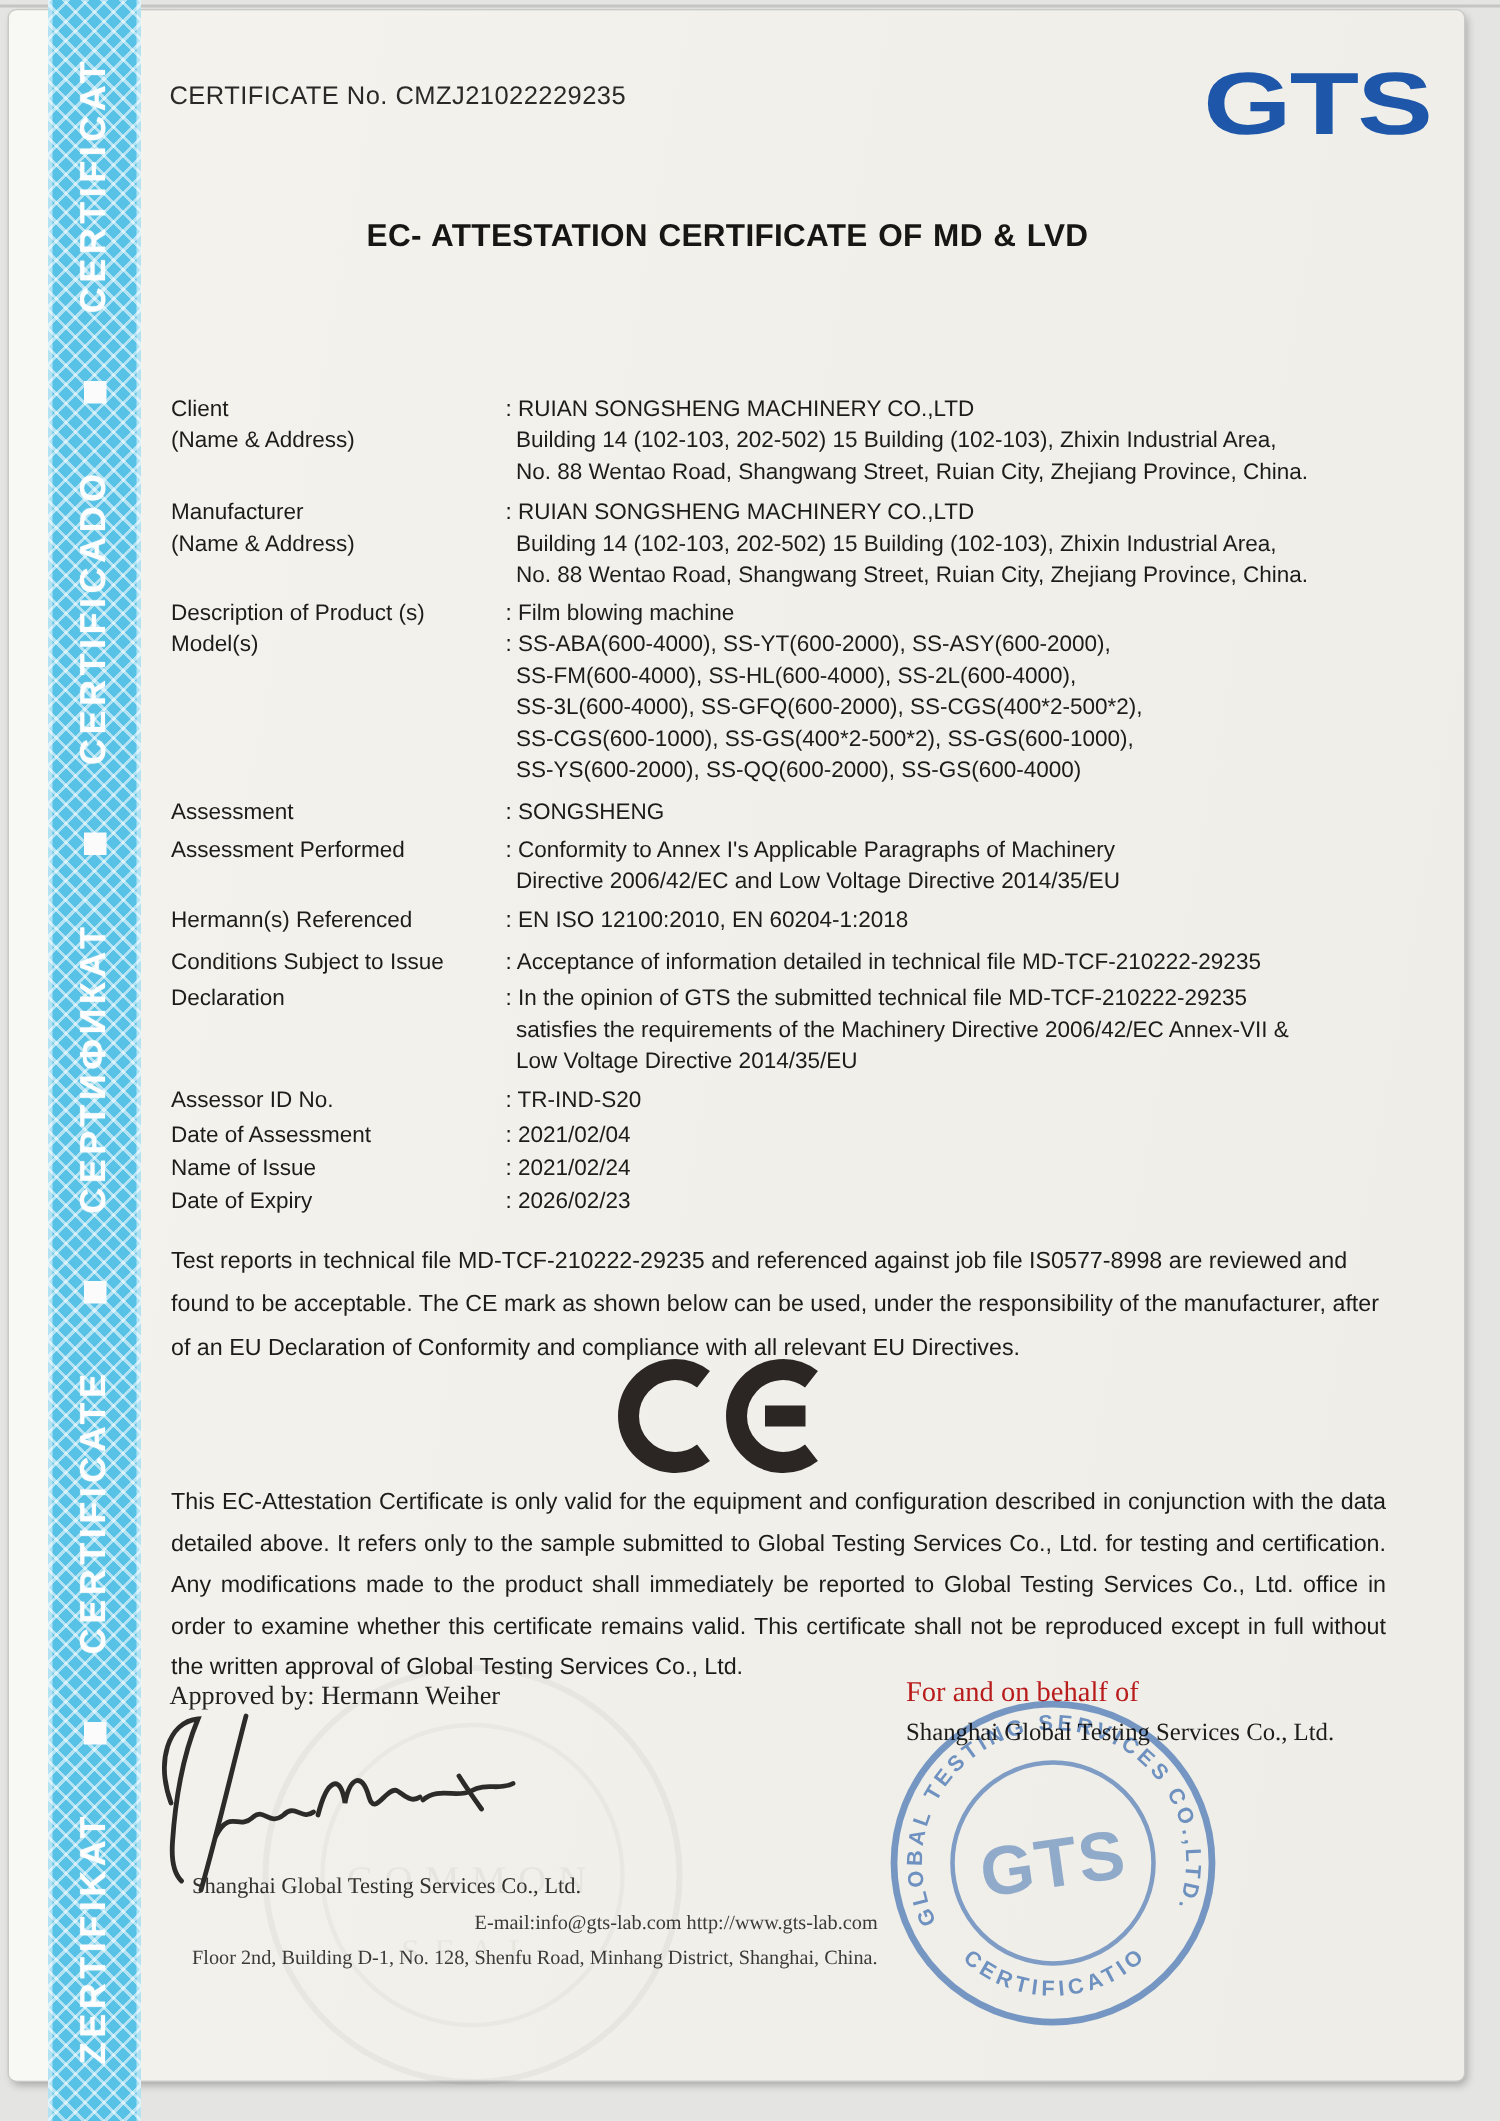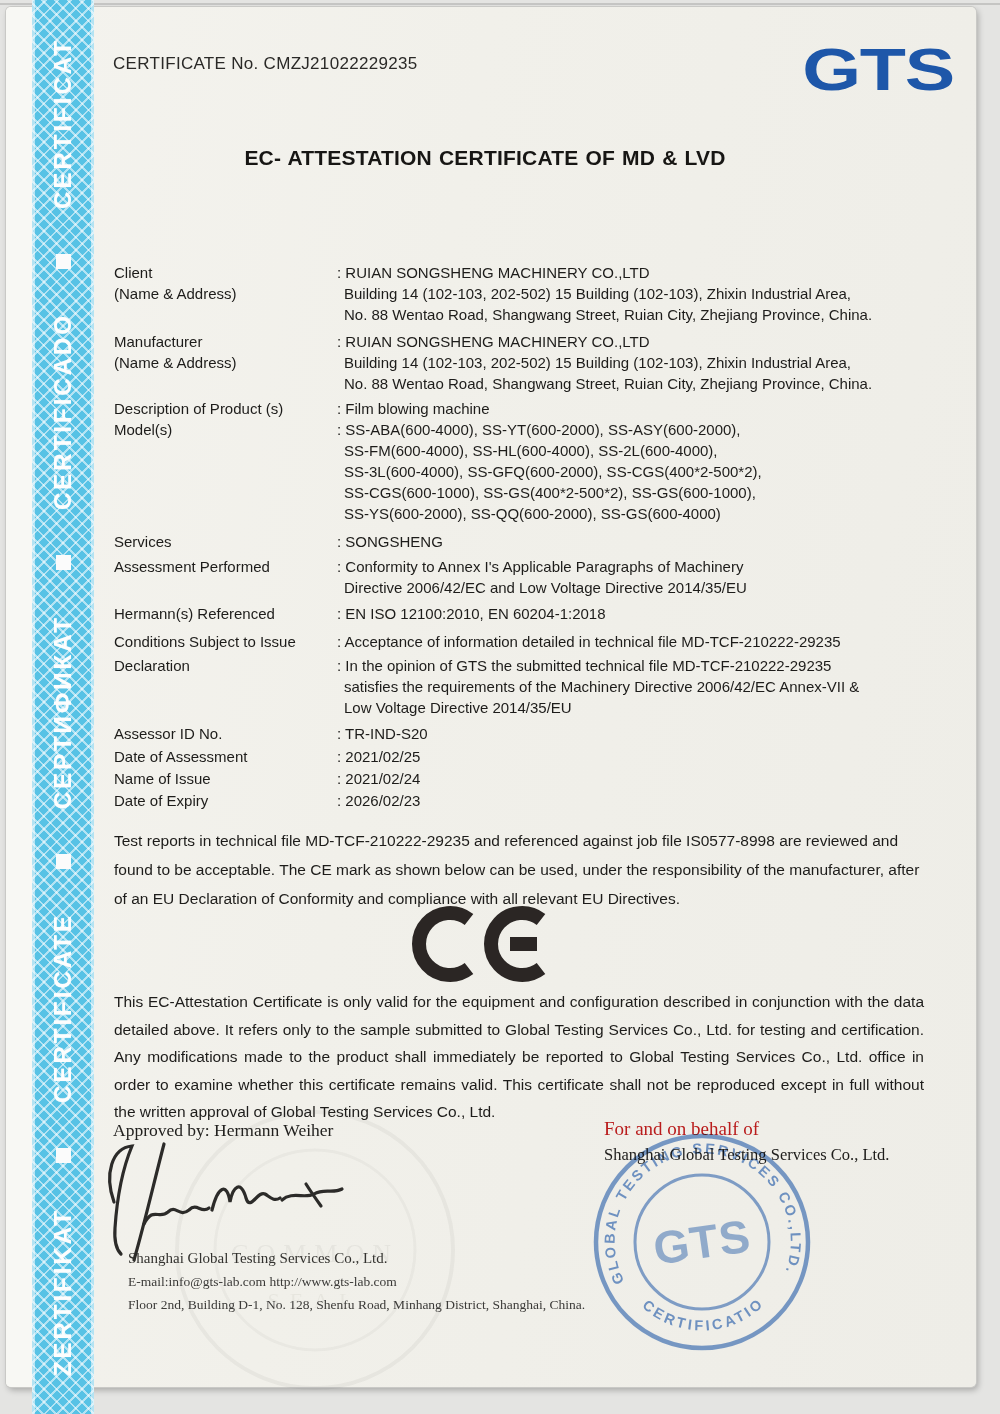--- a/index.html
+++ b/index.html
@@ -97,21 +97,21 @@
 
   .emboss{position:absolute;left:150px;top:1100px;opacity:.9;}
   .signature{position:absolute;left:100px;top:1136px;}
 
   .footer{
     position:absolute;left:128px;top:1250px;
     font-family:"Liberation Serif", serif;color:#3b3a38;
   }
   .footer div{margin-bottom:7px;white-space:nowrap;}
   .footer div:nth-child(1){font-size:15px;color:#33322f;}
-  .footer div:nth-child(2),.footer div:nth-child(3){font-size:13.5px;}
+  .footer div:nth-child(2),.footer div:nth-child(3){font-size:13.5px;text-align:right;}
 
   .stamp{position:absolute;left:586px;top:1126px;mix-blend-mode:multiply;opacity:.92;}
 </style>
 </head>
 <body>
 
 <div class="paper">
   <div class="left-white-strip"></div>
 </div>
 <div class="top-scan-line"></div>
@@ -176,21 +176,21 @@
       <div class="val">
         <div>: SS-ABA(600-4000), SS-YT(600-2000), SS-ASY(600-2000),</div>
         <div>SS-FM(600-4000), SS-HL(600-4000), SS-2L(600-4000),</div>
         <div>SS-3L(600-4000), SS-GFQ(600-2000), SS-CGS(400*2-500*2),</div>
         <div>SS-CGS(600-1000), SS-GS(400*2-500*2), SS-GS(600-1000),</div>
         <div>SS-YS(600-2000), SS-QQ(600-2000), SS-GS(600-4000)</div>
       </div>
     </div>
     <div class="row">
       <div class="lab">
-        <div>Services</div>
+        <div>Assessment</div>
       </div>
       <div class="val">
         <div>: SONGSHENG</div>
       </div>
     </div>
     <div class="row">
       <div class="lab">
         <div>Assessment Performed</div>
       </div>
       <div class="val">
@@ -230,21 +230,21 @@
       </div>
       <div class="val">
         <div>: TR-IND-S20</div>
       </div>
     </div>
     <div class="row">
       <div class="lab">
         <div>Date of Assessment</div>
       </div>
       <div class="val">
-        <div>: 2021/02/25</div>
+        <div>: 2021/02/04</div>
       </div>
     </div>
     <div class="row">
       <div class="lab">
         <div>Name of Issue</div>
       </div>
       <div class="val">
         <div>: 2021/02/24</div>
       </div>
     </div>

